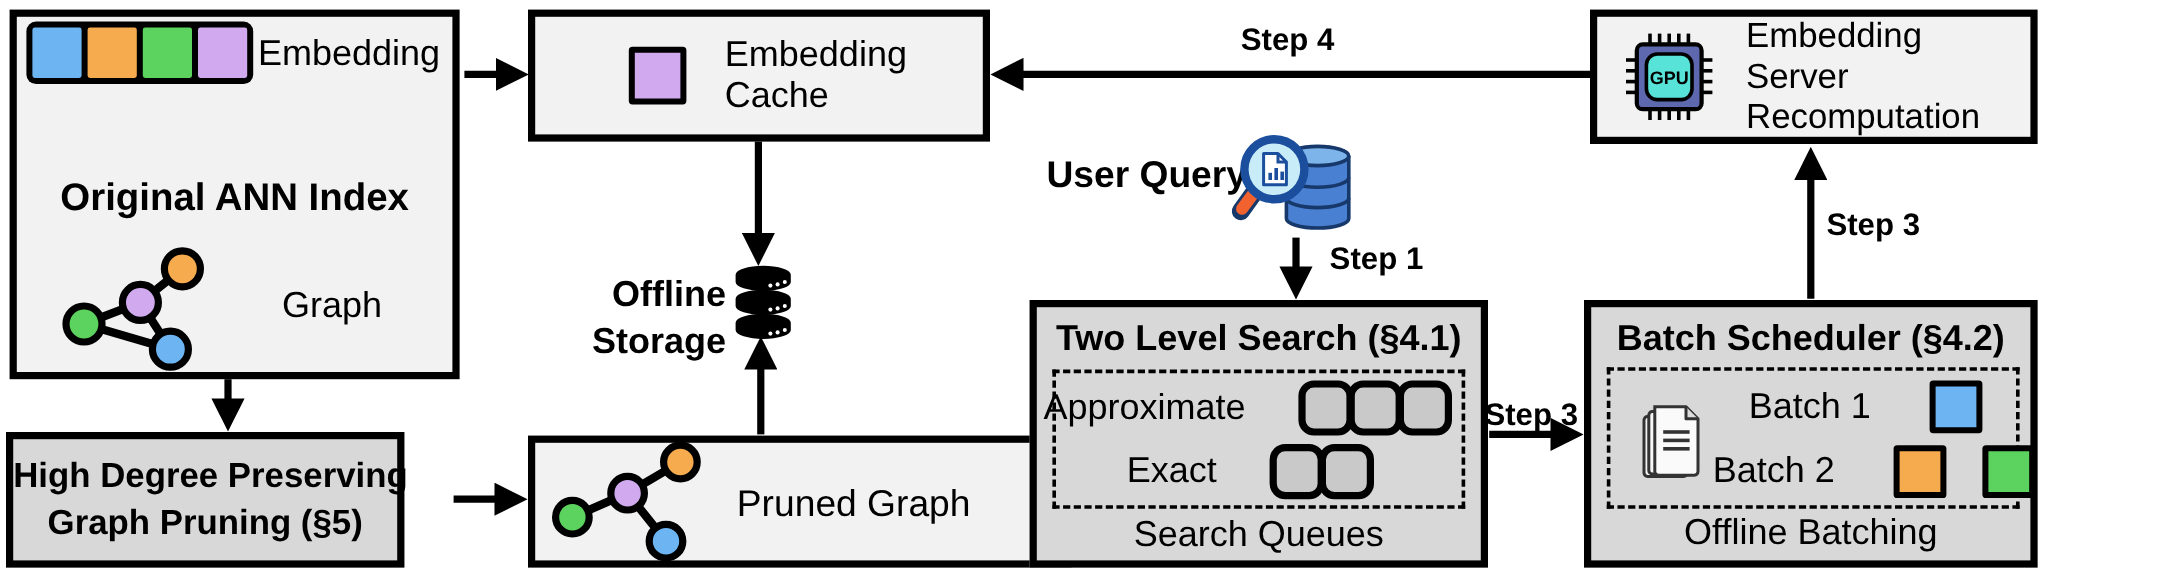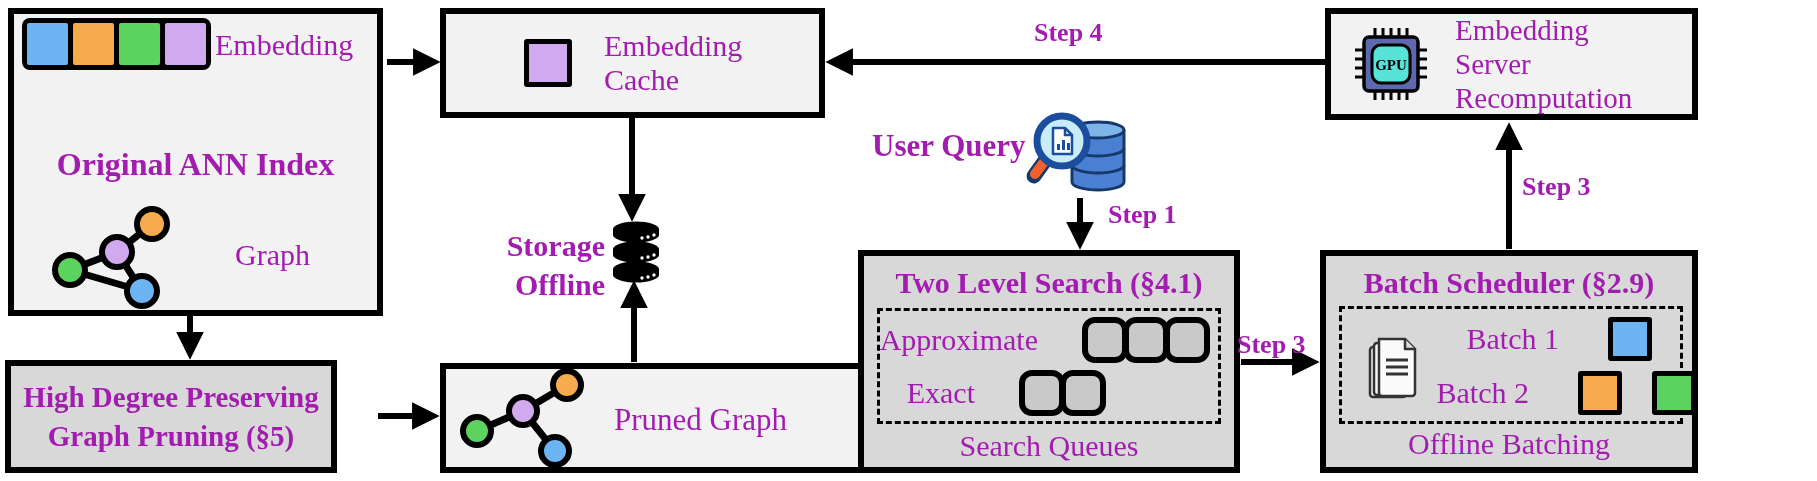--- a/index.html
+++ b/index.html
@@ -1,17 +1,17 @@
 <!DOCTYPE html>
 <html><head>
 <meta charset="utf-8">
 <style>
   html,body{margin:0;padding:0;background:#fff;}
   #canvas{position:relative;width:1817px;height:481px;background:#fff;
-          font-family:Liberation Serif, serif;color:#a21caf;overflow:hidden;}
+          font-family:Liberation Sans, sans-serif;color:#000000;overflow:hidden;}
   .box{position:absolute;box-sizing:border-box;border:6px solid #000;}
   .light{background:#f2f2f2;}
   .dark{background:#d8d8d8;}
   .abs{position:absolute;}
   .t{white-space:nowrap;}
   .bold{font-weight:bold;}
   .ctr{text-align:center;}
   .step{position:absolute;font-weight:bold;font-size:26px;white-space:nowrap;}
   .dashed{position:absolute;box-sizing:border-box;border:3px dashed #000;}
   .qrow{position:absolute;display:flex;align-items:center;justify-content:flex-end;gap:35px;}
@@ -82,22 +82,22 @@
 
   <div class="box light" style="left:440px;top:8px;width:385px;height:110px;display:flex;align-items:center;">
     <div class="chip" style="margin-left: 78px; width: 48px; height: 48px; background-color: rgb(208, 169, 239);"></div>
     <div style="margin-left:32px;font-size:30px;line-height:1.15;">
       <div class="t">Embedding</div>
       <div class="t">Cache</div>
     </div>
   </div>
 
   <div class="abs bold" style="left:450px;top:226px;width:155px;text-align:right;font-size:30px;line-height:1.3;">
+    <div class="t">Offline</div>
     <div class="t">Storage</div>
-    <div class="t">Offline</div>
   </div>
   <svg class="abs" style="left:612px;top:221px;" width="48" height="62" viewBox="0 0 48 62">
     <g fill="#000">
       <path d="M1 8 a23 7.5 0 0 1 46 0 v6 a23 7.5 0 0 1 -46 0 z"></path>
       <path d="M1 28 a23 7.5 0 0 1 46 0 v6 a23 7.5 0 0 1 -46 0 z"></path>
       <path d="M1 48 a23 7.5 0 0 1 46 0 v6 a23 7.5 0 0 1 -46 0 z"></path>
     </g>
     <g fill="#fff">
       <circle cx="30" cy="17" r="1.7"></circle>
         <circle cx="36" cy="16" r="1.7"></circle>
@@ -155,34 +155,34 @@
     <div class="t bold ctr" style="font-size:30px;margin-top:10px;">Two Level Search (§4.1)</div>
     <div class="dashed" style="left:13px;top:52px;width:344px;height:116px;">
       <div class="qrow" style="left:0;top:4px;width:330px;height:50px;">
         <span class="t" style="font-size:30px;margin-right:14px;">Approximate</span>
         <div style="display:flex;">
             <div class="slot"></div>
             <div class="slot"></div>
             <div class="slot"></div>
           </div>
       </div>
-      <div class="qrow" style="left:0;top:57px;width:226px;height:50px;">
+      <div class="qrow" style="left:0;top:57px;width:265px;height:50px;">
         <span class="t" style="font-size:30px;margin-right:14px;">Exact</span>
         <div style="display:flex;">
             <div class="slot"></div>
             <div class="slot"></div>
           </div>
       </div>
     </div>
     <div class="t ctr" style="position:absolute;left:0;bottom:4px;width:100%;font-size:30px;">Search Queues</div>
   </div>
   <div class="step" style="left:1237px;top:330px;">Step 3</div>
 
   <div class="box dark" style="left:1320px;top:250px;width:378px;height:223px;">
-    <div class="t bold ctr" style="font-size:30px;margin-top:10px;">Batch Scheduler (§2.9)</div>
+    <div class="t bold ctr" style="font-size:30px;margin-top:10px;">Batch Scheduler (§4.2)</div>
     <div class="dashed" style="left:13px;top:50px;width:344px;height:118px;">
       <svg class="abs" style="left:26px;top:26px;" width="52" height="68" viewBox="0 0 52 68">
         <rect x="2" y="12" width="36" height="50" rx="3" fill="#f2f2f2" stroke="#333" stroke-width="2.5"></rect>
         <rect x="6" y="8" width="36" height="52" rx="3" fill="#f6f6f6" stroke="#333" stroke-width="2.5"></rect>
         <path d="M11 4 h26 l10 10 v44 a3 3 0 0 1 -3 3 h-30 a3 3 0 0 1 -3 -3 z" fill="#fafafa" stroke="#333" stroke-width="2.5"></path>
         <path d="M37 4 v10 h10" fill="#ddd" stroke="#333" stroke-width="2.5" stroke-linejoin="round"></path>
         <g stroke="#333" stroke-width="3">
           <line x1="18" y1="25" x2="40" y2="25"></line>
           <line x1="18" y1="32" x2="40" y2="32"></line>
           <line x1="18" y1="39" x2="40" y2="39"></line>

